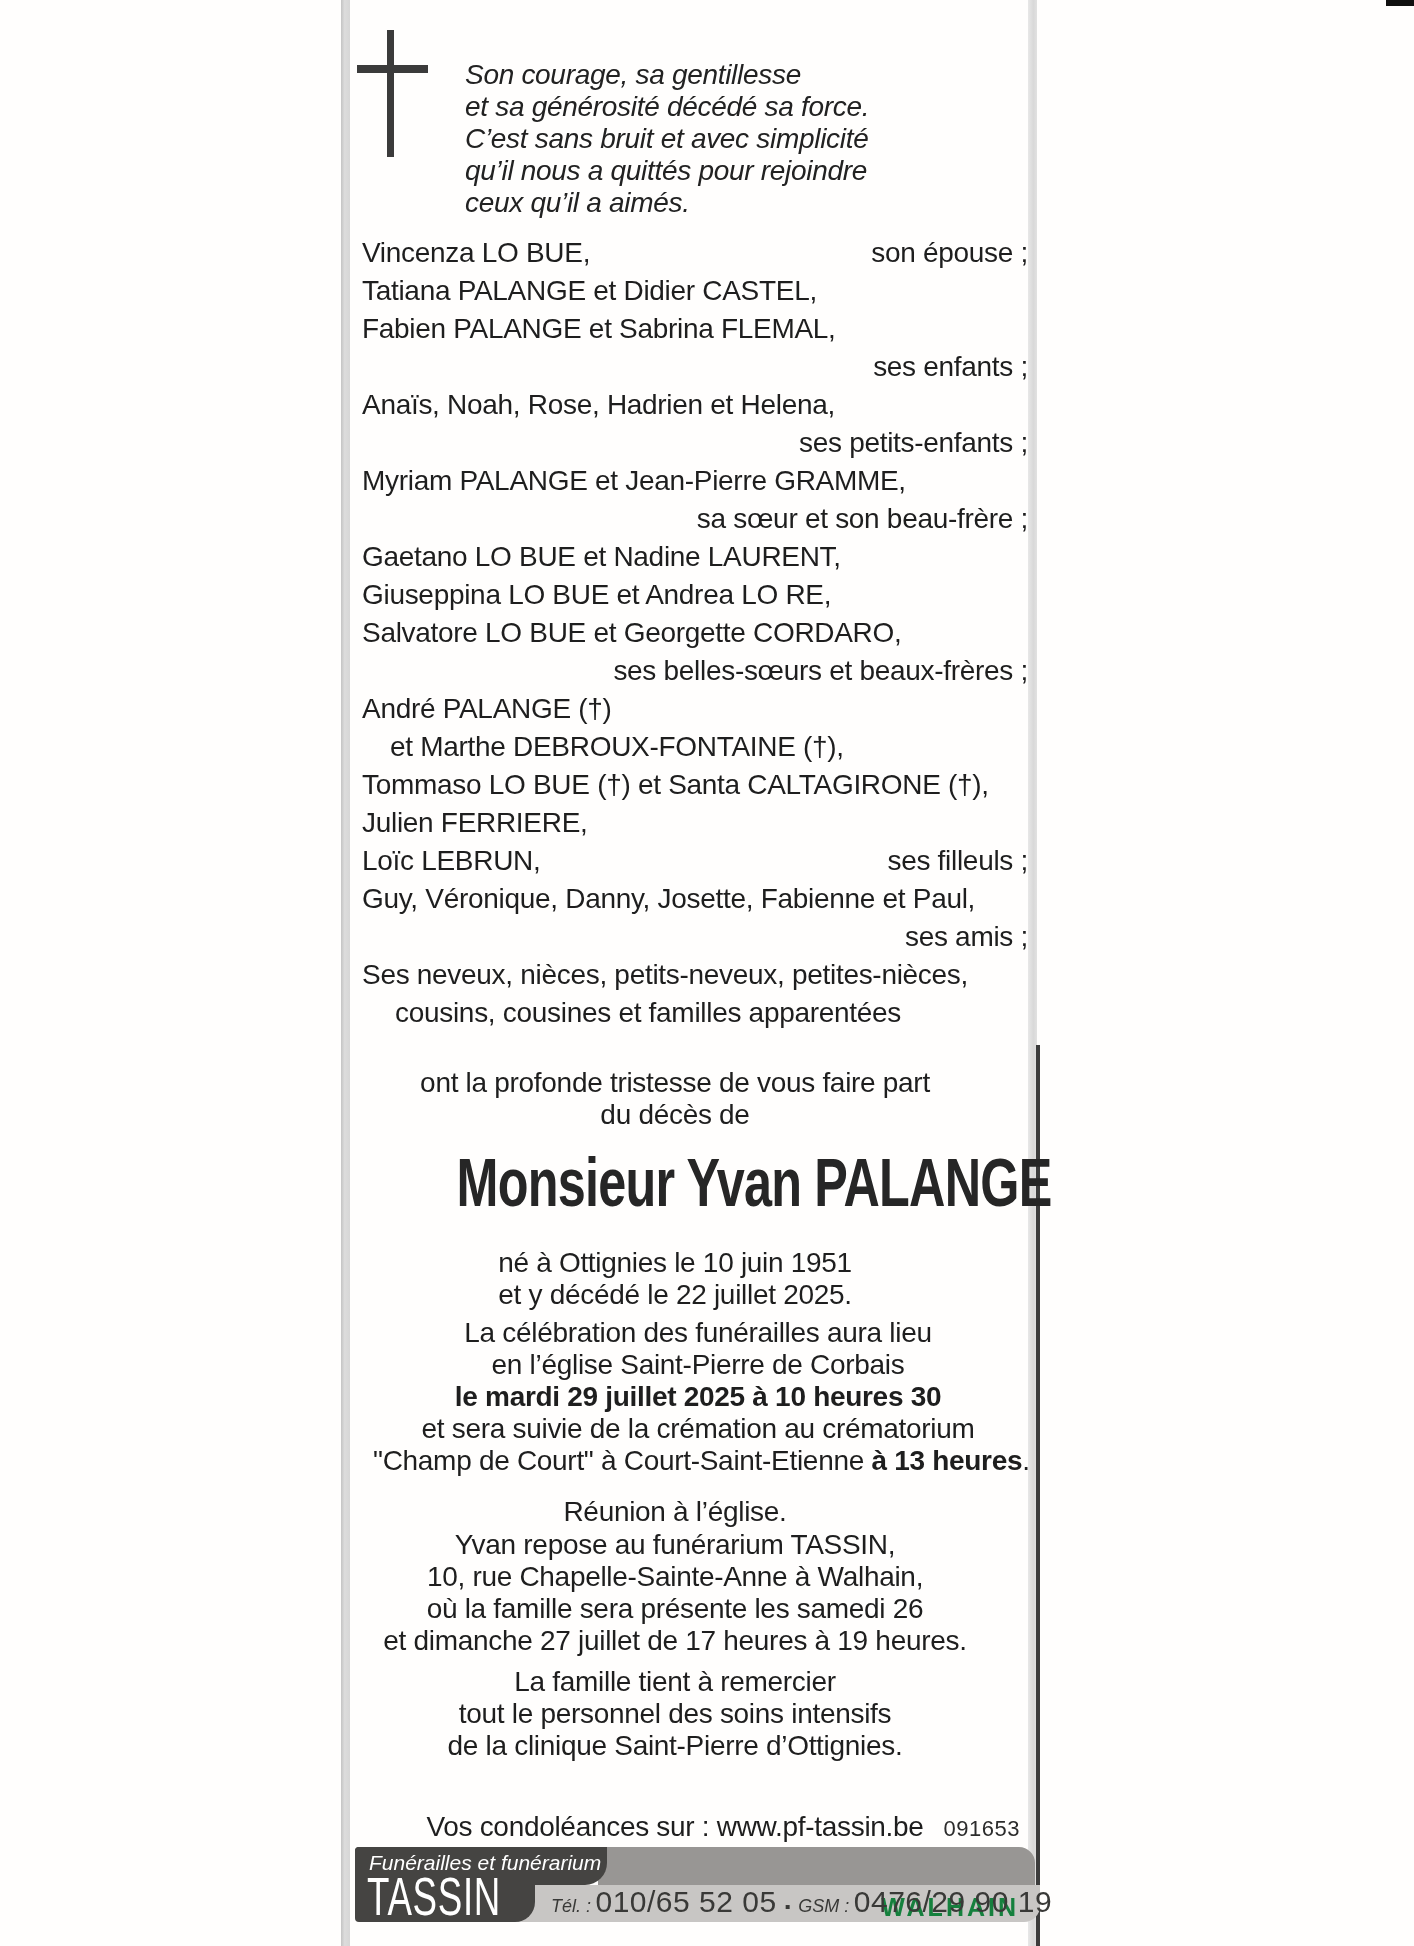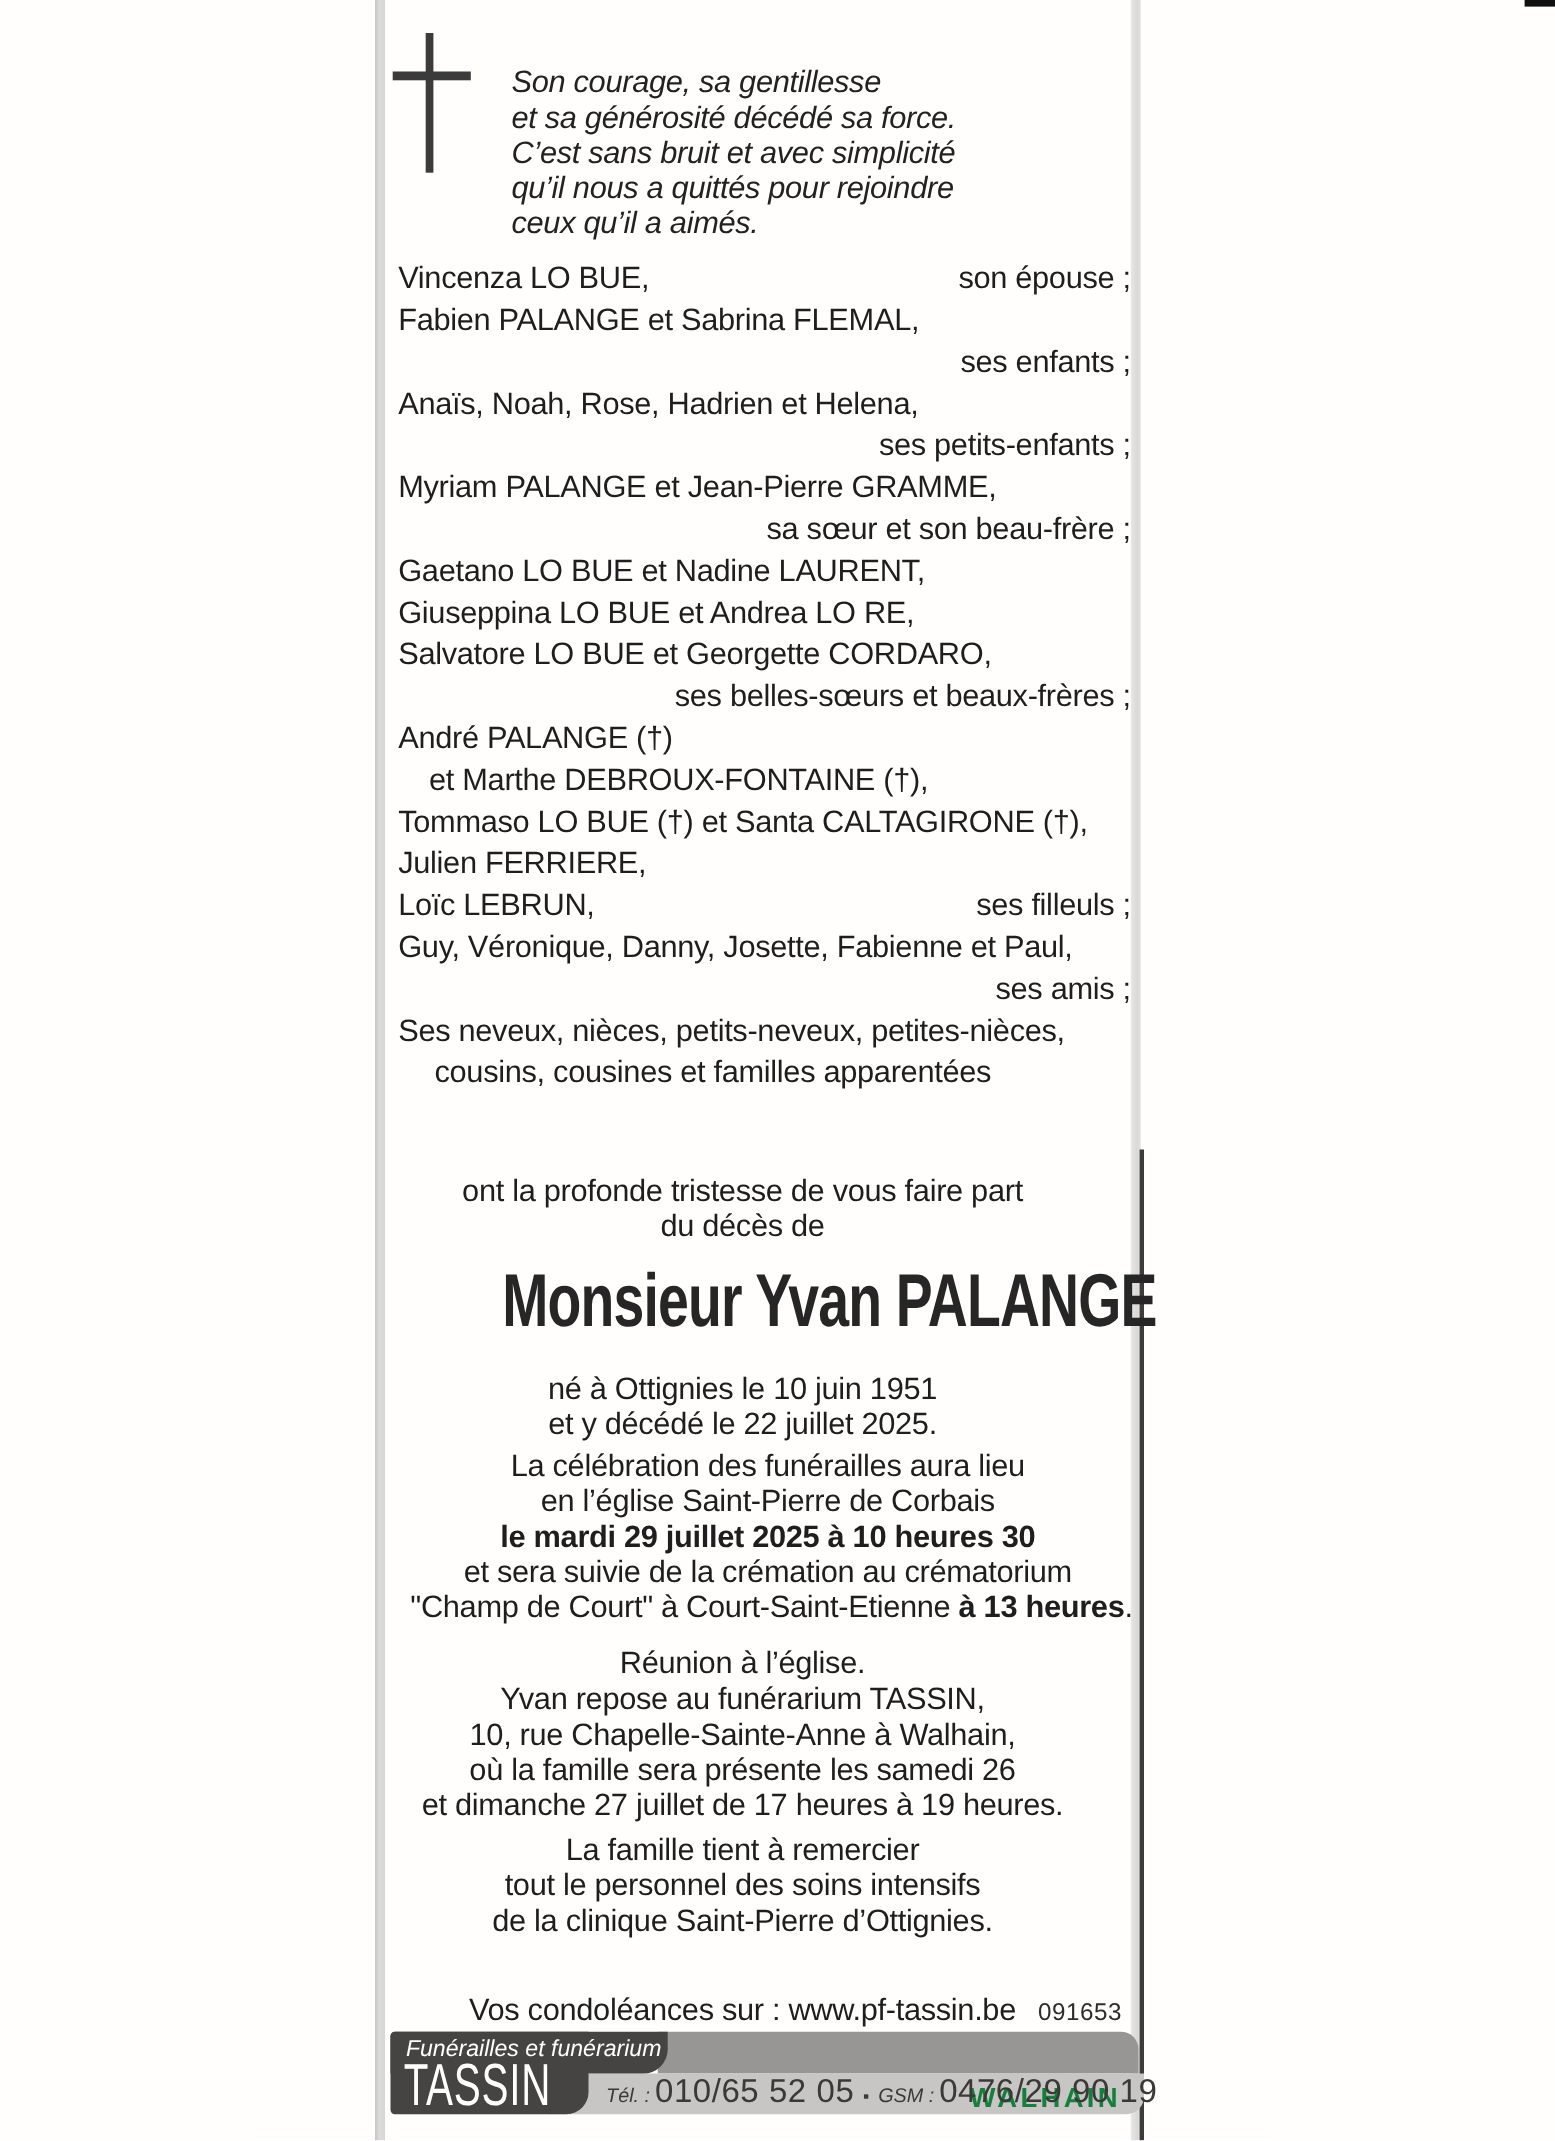--- a/index.html
+++ b/index.html
@@ -86,20 +86,23 @@
     <div>qu’il nous a quittés pour rejoindre</div>
     <div>ceux qu’il a aimés.</div>
   </div>
 
   <div class="family">
     <div class="row">
       <span class="lt">Vincenza LO BUE,</span>
       <span class="rt">son épouse ;</span>
     </div>
     <div class="row">
+      <span class="lt">Tatiana PALANGE et Didier CASTEL,</span>
+    </div>
+    <div class="row">
       <span class="lt">Fabien PALANGE et Sabrina FLEMAL,</span>
     </div>
     <div class="row">
       <span class="rt">ses enfants ;</span>
     </div>
     <div class="row">
       <span class="lt">Anaïs, Noah, Rose, Hadrien et Helena,</span>
     </div>
     <div class="row">
       <span class="rt">ses petits-enfants ;</span>

